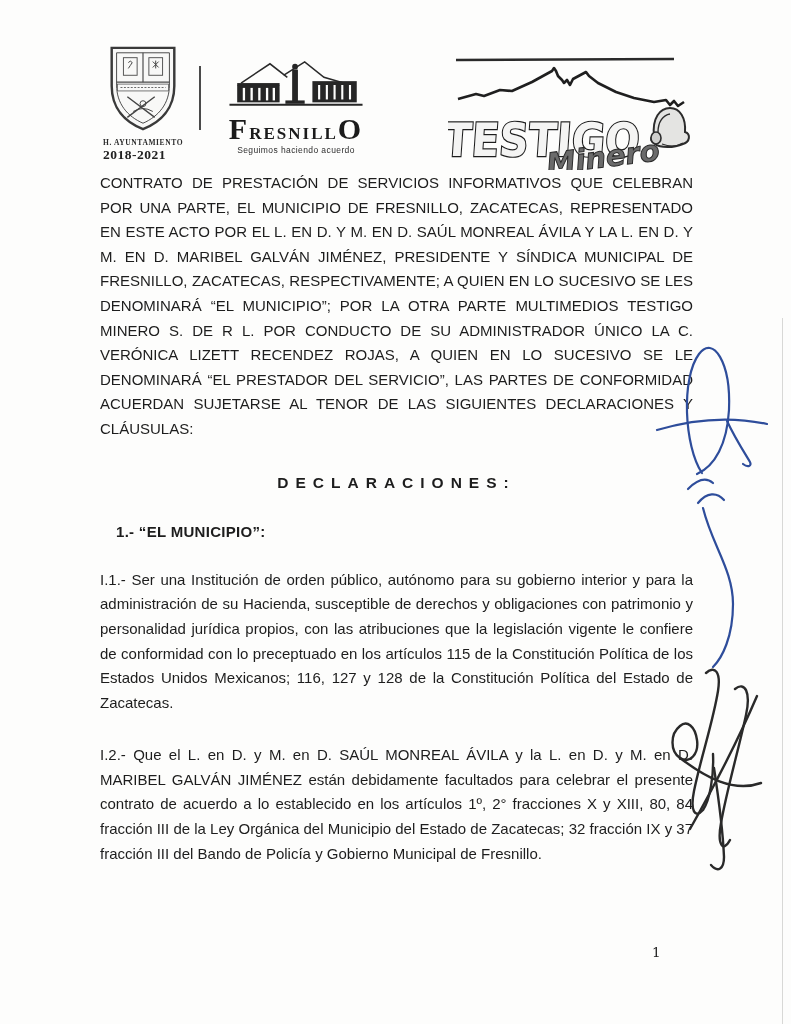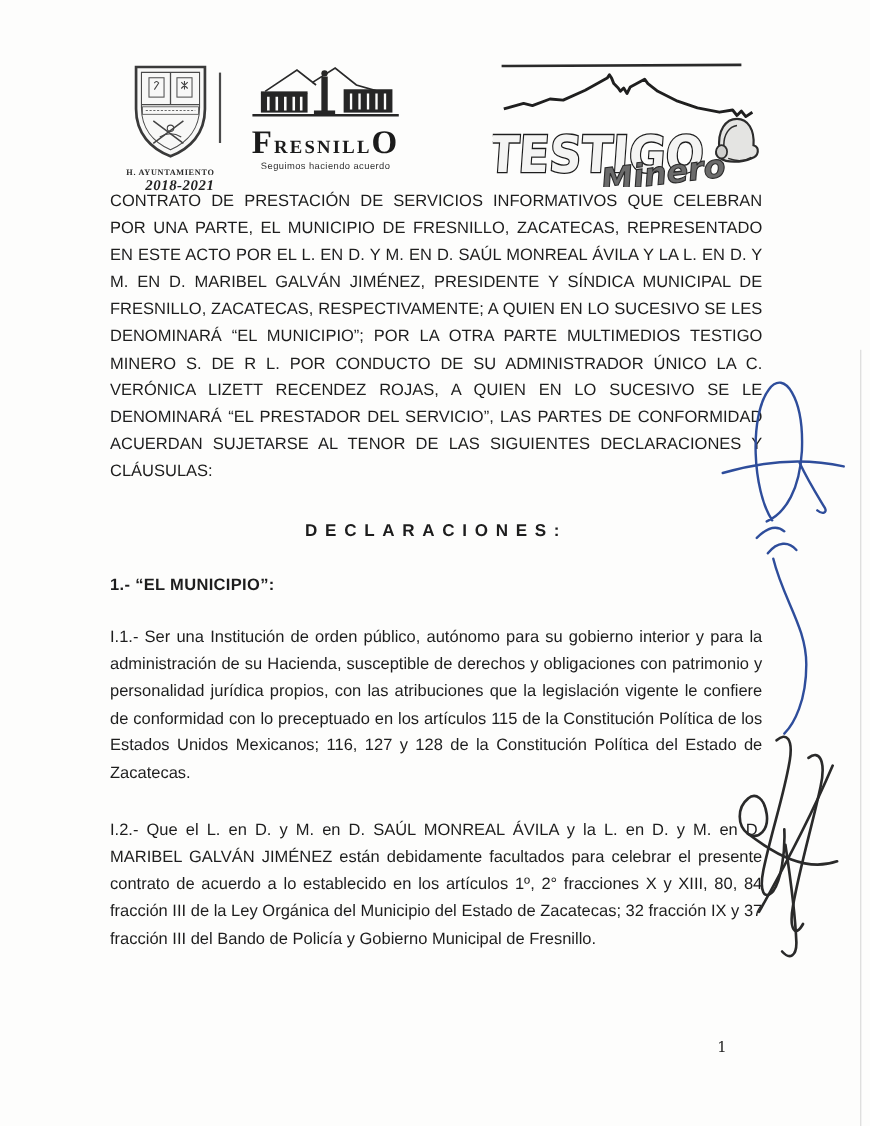--- a/index.html
+++ b/index.html
@@ -8,42 +8,42 @@
     position: relative;
     width: 791px; height: 1024px;
     margin: 0 auto;
     background: #fdfdfc;
     overflow: hidden;
     font-family: "Liberation Sans", sans-serif;
     color: #1d1d1d;
   }
   
   .header { position: absolute; left: 0; top: 0; width: 791px; height: 170px; }
-  .crest { position: absolute; left: 103px; top: 56px; width: 92px; text-align: right; }
+  .crest { position: absolute; left: 103px; top: 43px; width: 92px; text-align: left; }
   .crest .org { font-family: "Liberation Serif", serif; font-size: 7.5px; font-weight: 700; letter-spacing: 0.6px; color: #2b2b2b; margin-top: 1px; }
-  .crest .term { font-family: "Liberation Serif", serif; font-size: 13.5px; font-weight: 700; letter-spacing: 0.5px; color: #222; font-style: italic; }
+  .crest .term { font-family: "Liberation Serif", serif; font-size: 13.5px; font-weight: 700; letter-spacing: 0.5px; color: #222; }
   .hdr-divider { position: absolute; left: 199px; top: 66px; width: 2px; height: 64px; background: #4a4a4a; }
   .fresnillo { position: absolute; left: 216px; top: 58px; width: 160px; text-align: center; }
   .fresnillo .word { font-family: "Liberation Serif", serif; font-weight: 600; color: #1b1b1b; letter-spacing: 2px; line-height: 1; margin-top: -2px; white-space: nowrap; }
   .fresnillo .word .big { font-size: 30px; }
   .fresnillo .word .mid { font-size: 17px; }
   .fresnillo .tagline { font-size: 8.5px; color: #2e2e2e; letter-spacing: 0.4px; margin-top: 1px; }
   .testigo { position: absolute; left: 448px; top: 52px; width: 252px; height: 118px; }
   
   .content {
     position: absolute; left: 100px; top: 171px; width: 593px;
     font-size: 15px; line-height: 24.6px; text-align: justify;
   }
   .b { font-weight: normal; }
   .opening { margin: 0; }
   .declarations {
     margin: 29px 0 0; text-align: center;
     font-size: 15.5px; font-weight: bold; letter-spacing: 7px;
   }
-  .section-heading { margin: 25px 0 0; font-size: 15px; font-weight: bold; letter-spacing: 0.3px; text-align: left; }
+  .section-heading { margin: 25px 16px 0; font-size: 15px; font-weight: bold; letter-spacing: 0.3px; text-align: left; }
   .clause { margin: 23px 0 0; }
   .clause.c2 { margin-top: 28px; }
   .clause.c3 { margin-top: 29px; }
   
   .page-number { position: absolute; left: 652px; top: 944px; font-family: "DejaVu Serif", serif; font-size: 13.5px; color: #222; }
   
   .scan-edge { position: absolute; left: 782px; top: 318px; width: 1px; height: 706px; background: #d8d8d6; }
   .sig-overlay { position: absolute; left: 0; top: 0; width: 791px; height: 1024px; pointer-events: none; }
 </style>
 </head>

